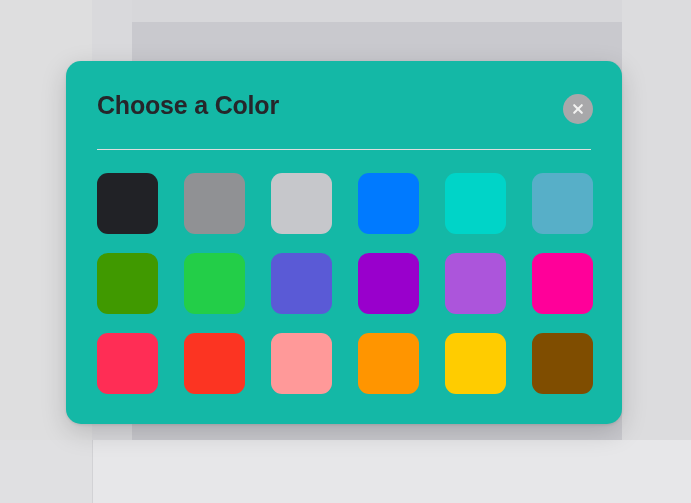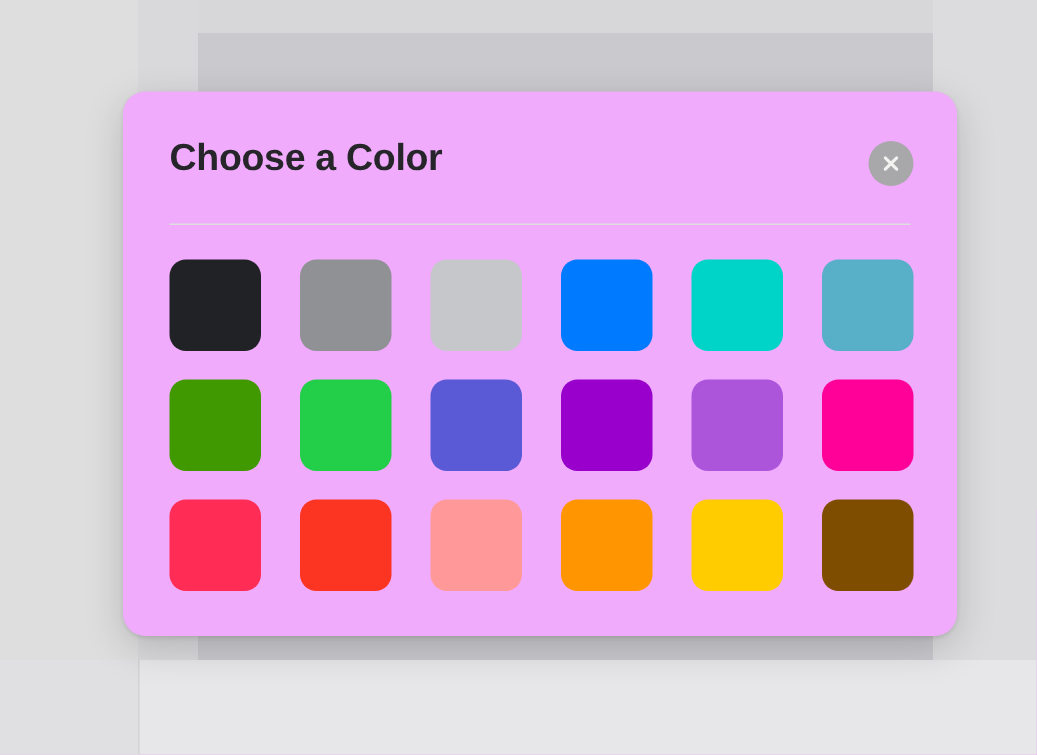--- a/index.html
+++ b/index.html
@@ -147,21 +147,21 @@
   <div class="bd-panel" id="bd-left-strip"></div>
   <div class="bd-panel" id="bd-mid-column"></div>
   <div class="bd-panel" id="bd-top-panel"></div>
   <div class="bd-panel" id="bd-main-panel"></div>
   <div class="bd-panel" id="bd-right-strip"></div>
   <div class="bd-panel" id="bd-bottom-bar"></div>
   <div class="bd-panel" id="bd-bottom-left"></div>
   <div class="bd-panel" id="bd-bottom-divider"></div>
 </div>
 
-<div id="dialog" style="background: #f0abfc; margin-left: 16px;">
+<div id="dialog" style="background: #14b8a6;">
 
   <div id="dialog-header">
     <div id="dialog-title">Choose a Color</div>
 
     <button id="close-button" aria-label="Close" style="background: rgb(168, 168, 170);">
       <svg width="14" height="14" viewBox="0 0 14 14">
         <path d="M3.2 3.2 L10.8 10.8 M10.8 3.2 L3.2 10.8" stroke="#f2f2f1" stroke-width="2.1" stroke-linecap="round"></path>
       </svg>
     </button>
 

